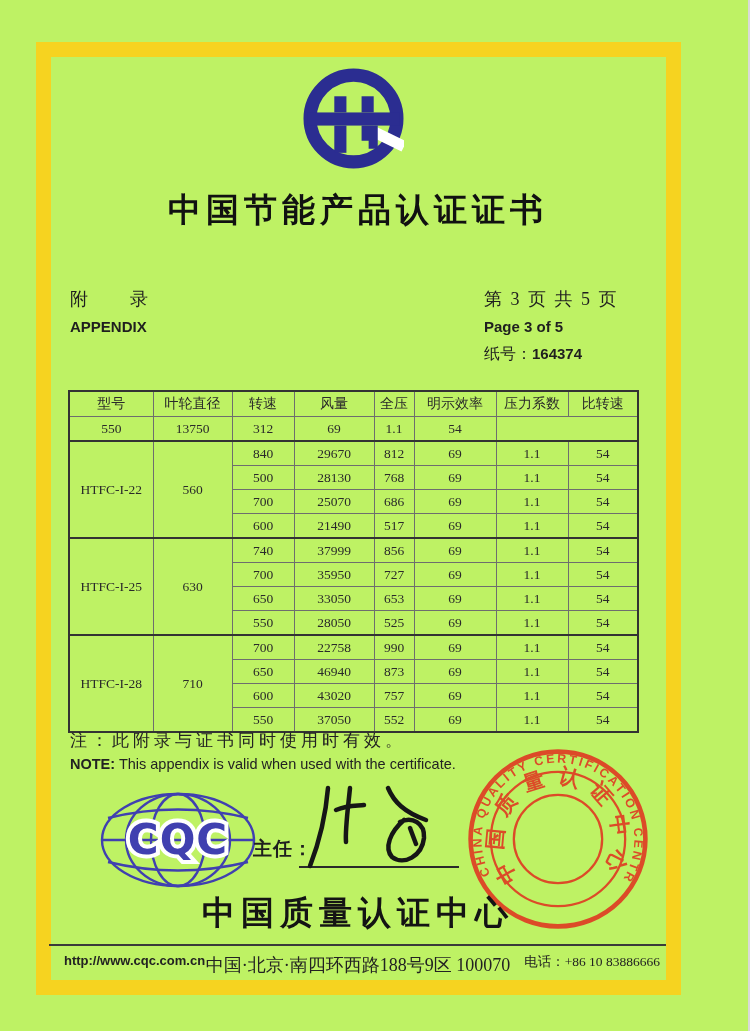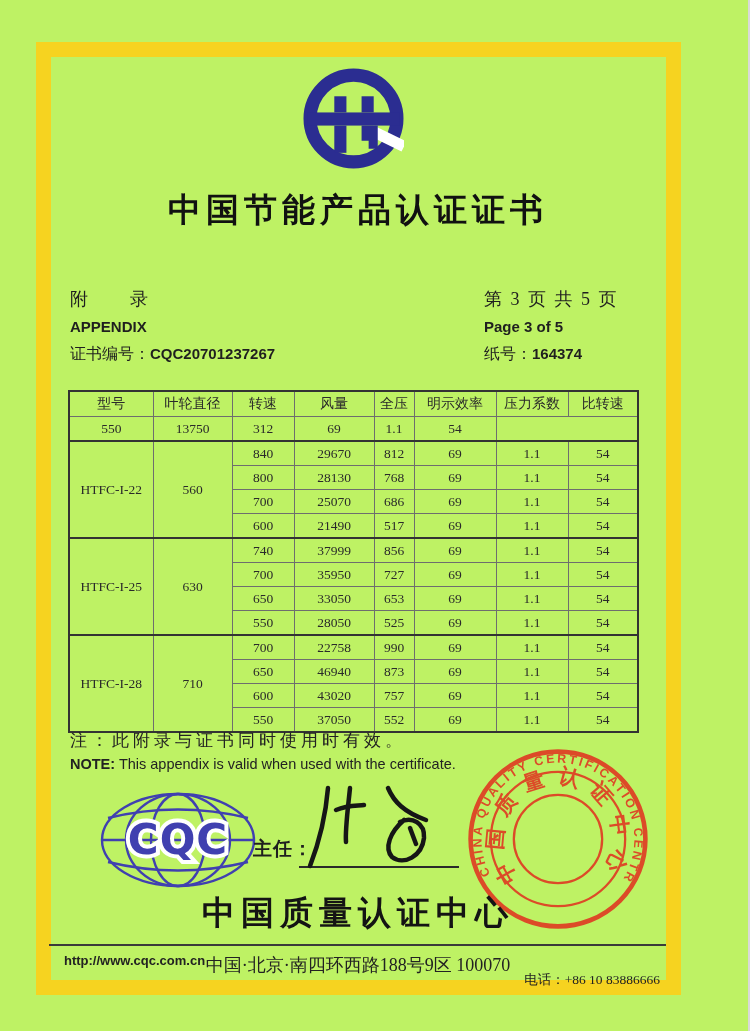--- a/index.html
+++ b/index.html
@@ -32,21 +32,21 @@
   #note-en b{font-weight:bold;}
   
   #director{left:253px;top:836px;font-size:19px;font-weight:bold;letter-spacing:1px;}
   #sig-line{left:299px;top:866px;width:160px;height:2px;background:#2a2a2a;}
   #org-name{left:51px;top:891px;width:614px;text-align:center;font-size:33px;font-weight:bold;
             letter-spacing:6px;font-family:"Liberation Sans","DejaVu Sans",sans-serif;color:#141414;}
   #footer-rule{left:49px;top:944px;width:617px;height:2px;background:#3a3a3a;}
   .footer-text{top:953px;font-size:13px;color:#222;}
   #footer-url{left:64px;font-family:"Liberation Sans","DejaVu Sans",sans-serif;font-weight:bold;}
   #footer-addr{left:51px;width:614px;text-align:center;font-size:18px;}
-  #footer-phone{right:88px;font-size:13.5px;margin-top:18px;}
+  #footer-phone{right:88px;font-size:13.5px;}
 </style>
 </head>
 <body>
 
 <div id="page">
 
   <div id="frame" class="abs"></div>
 
   <svg class="abs" style="left:303px;top:68px;" width="101" height="101" viewBox="0 0 100 100">
     <circle cx="50" cy="50" r="43" fill="none" stroke="#2b2d91" stroke-width="13"></circle>
@@ -56,21 +56,20 @@
     <rect x="58" y="28" width="12" height="16" fill="#2b2d91"></rect>
     <rect x="31" y="57" width="12" height="27" fill="#2b2d91"></rect>
     <path d="M58,57 h16 v23 h-9 v-8 h-7 z" fill="#2b2d91"></path>
   </svg>
 
   <div id="cert-title" class="abs">中国节能产品认证证书</div>
 
   <div id="info-left" class="abs">
     <div class="info-cn">附　　录</div>
     <div class="info-en">APPENDIX</div>
-    <div class="info-no"><span>证书编号：</span><span class="num">CQC20701237267</span></div>
   </div>
 
   <div id="info-right" class="abs">
     <div class="info-cn">第 3 页 共 5 页</div>
     <div class="info-en">Page 3 of 5</div>
     <div class="info-no"><span>纸号：</span><span class="num">164374</span></div>
   </div>
 
   <div id="spec-table" class="abs">
     <table>
@@ -109,21 +108,21 @@
             <td rowspan="4">HTFC-I-22</td>
             <td rowspan="4">560</td>
             <td>840</td>
             <td>29670</td>
             <td>812</td>
             <td>69</td>
             <td>1.1</td>
             <td>54</td>
           </tr>
           <tr>
-            <td>800</td>
+            <td>500</td>
             <td>28130</td>
             <td>768</td>
             <td>69</td>
             <td>1.1</td>
             <td>54</td>
           </tr>
           <tr>
             <td>700</td>
             <td>25070</td>
             <td>686</td>

